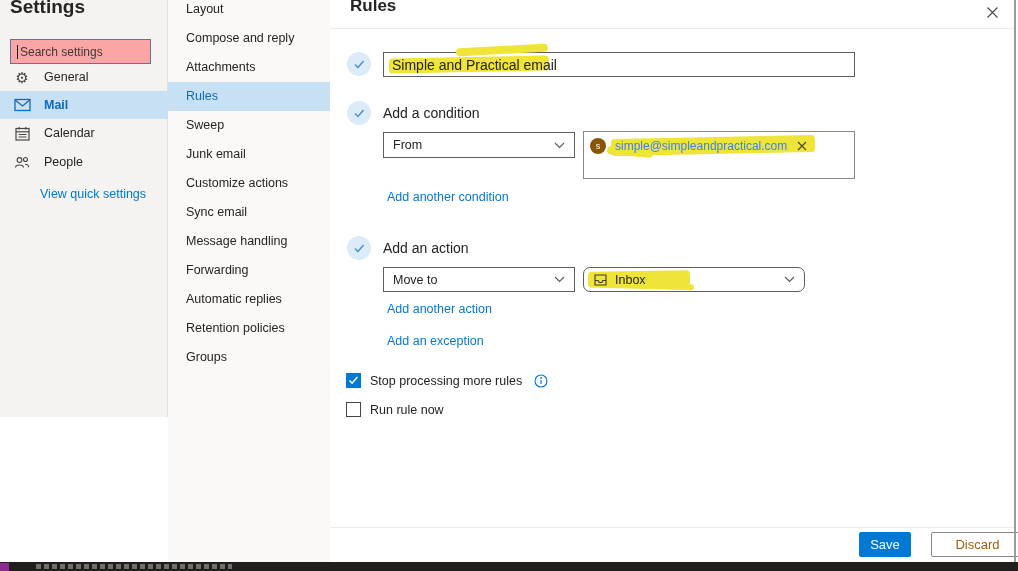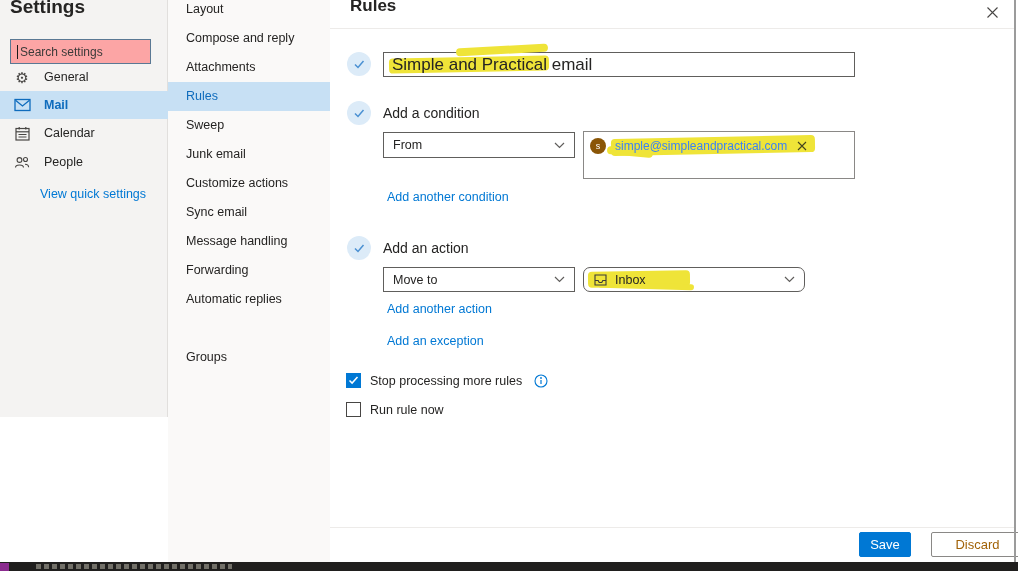--- a/index.html
+++ b/index.html
@@ -28,21 +28,21 @@
 
   
   .panel { position:absolute; left:330px; top:0; width:684px; height:562px; background:#fff; }
   .panel-title { position:absolute; left:20px; top:-4px; font-size:17px; font-weight:600; color:#252423; }
   .close-btn { position:absolute; left:652px; top:2px; width:20px; height:20px; display:flex; align-items:center; justify-content:center; cursor:pointer; }
   .hdr-divider { position:absolute; left:0; top:28px; width:684px; height:1px; background:#edebe9; }
 
   .chk-circle { position:absolute; width:24px; height:24px; border-radius:50%; background:#dcebf8; display:flex; align-items:center; justify-content:center; }
   .cc1 { left:17px; top:52px; } .cc2 { left:17px; top:101px; } .cc3 { left:17px; top:236px; }
 
-  .rule-input { position:absolute; left:53px; top:52px; width:472px; height:25px; border:1px solid #605e5c; background:#fff; display:flex; align-items:center; padding:0 8px; font-size:17px; cursor:text; overflow:visible; }
+  .rule-input { position:absolute; left:53px; top:52px; width:472px; height:25px; border:1px solid #605e5c; background:#fff; display:flex; align-items:center; padding:0 8px; font-size:14px; cursor:text; overflow:visible; }
   .rule-input .txt { position:relative; z-index:2; }
 
   .hl { position:absolute; background:#efe438; border-radius:4px; z-index:1; }
   .hl-rule-main { left:5px; top:4px; width:160px; height:15px; transform:rotate(-1.2deg); }
   .hl-rule-spill { left:72px; top:-7px; width:92px; height:8px; transform:rotate(-3deg); border-radius:5px; }
 
   .section-label { position:absolute; font-size:14px; color:#252423; }
   .lbl-condition { left:53px; top:105px; }
   .lbl-action { left:53px; top:240px; }
 
@@ -149,20 +149,21 @@
     <div class="cat-item c1"><span>Compose and reply</span></div>
     <div class="cat-item c2"><span>Attachments</span></div>
     <div class="cat-item c3 selected"><span>Rules</span></div>
     <div class="cat-item c4"><span>Sweep</span></div>
     <div class="cat-item c5"><span>Junk email</span></div>
     <div class="cat-item c6"><span>Customize actions</span></div>
     <div class="cat-item c7"><span>Sync email</span></div>
     <div class="cat-item c8"><span>Message handling</span></div>
     <div class="cat-item c9"><span>Forwarding</span></div>
     <div class="cat-item c10"><span>Automatic replies</span></div>
+    <div class="cat-item c11"><span>Retention policies</span></div>
     <div class="cat-item c12"><span>Groups</span></div>
   </nav>
 
   <main class="panel">
     <h2 class="panel-title">Rules</h2>
     <div class="close-btn">
       <svg width="13" height="13" viewBox="0 0 13 13">
           <path d="M1.5 1.5 L11.5 11.5 M11.5 1.5 L1.5 11.5" stroke="#484644" stroke-width="1.1" fill="none"></path>
         </svg>
     </div>

